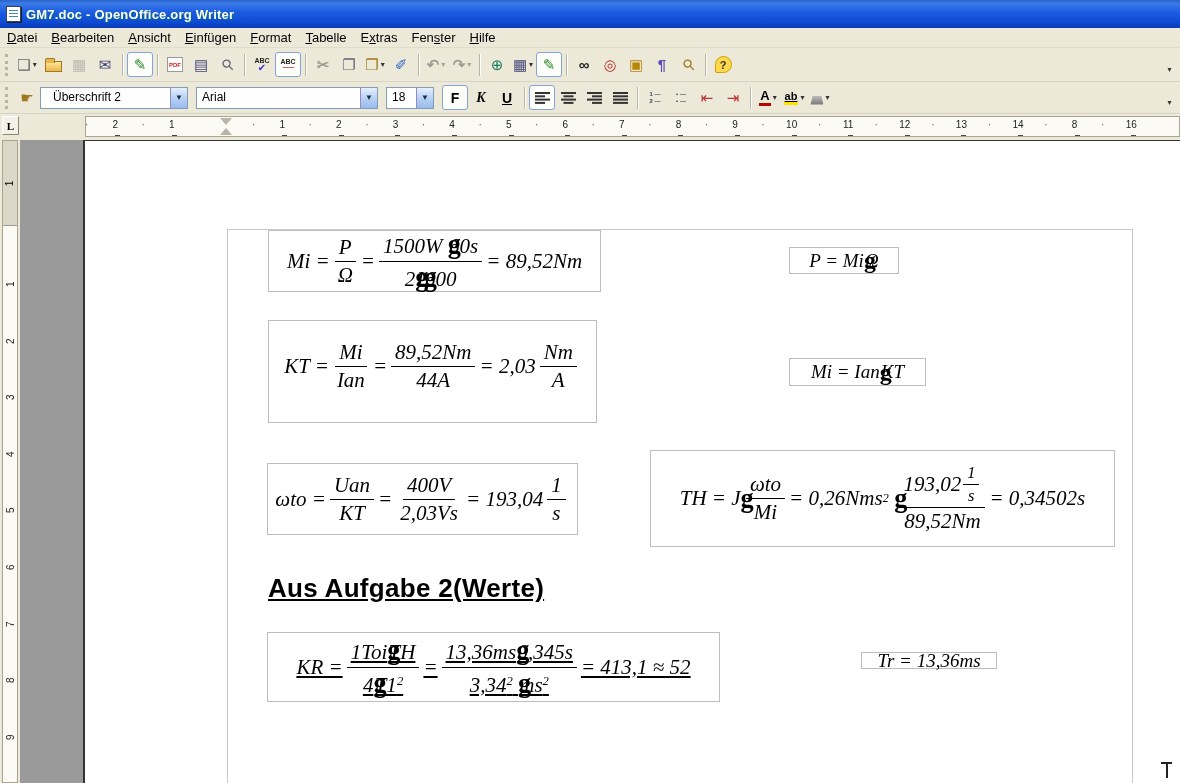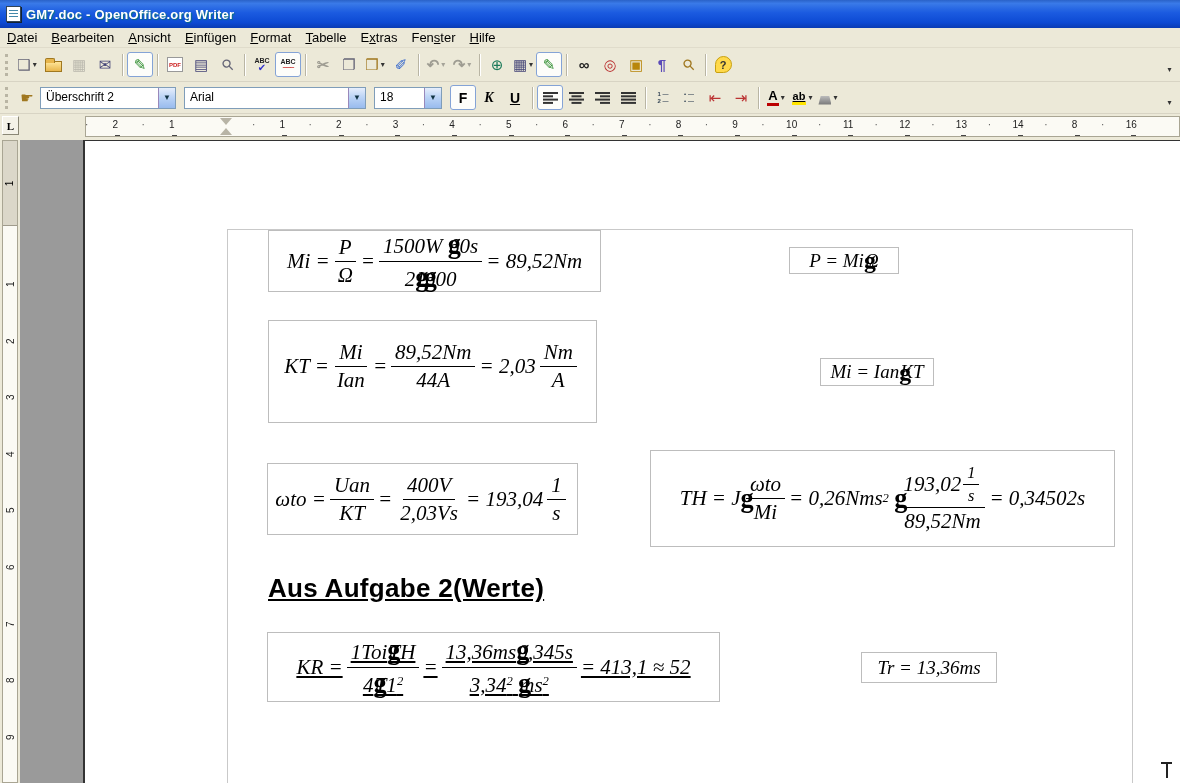--- a/index.html
+++ b/index.html
@@ -228,33 +228,33 @@
     </div>
 </div>
 
 <div class="toolbar toolbar2">
   <div class="grip"></div>
 
   <div class="tbtn">
       <span class="glyph c-gold">☛</span>
     </div>
 
-  <div class="combo" style="width:136px;">
+  <div class="combo" style="width:148px;padding-left:7px;">
     <span class="val">Überschrift 2</span>
     <span class="btn">
         <span>▼</span>
       </span>
   </div>
   <div class="combo" style="width:182px;">
     <span class="val">Arial</span>
     <span class="btn">
         <span>▼</span>
       </span>
   </div>
-  <div class="combo" style="width:68px;">
+  <div class="combo" style="width:48px;">
     <span class="val">18</span>
     <span class="btn">
         <span>▼</span>
       </span>
   </div>
 
   <div class="tbtn toggled letterbtn b-bold">
       <span>F</span>
     </div>
   <div class="tbtn letterbtn b-italic">
@@ -438,21 +438,21 @@
             <span class="fd">44A</span>
           </span>
         <span>= 2,03</span>
         <span class="frac">
             <span class="fn">Nm</span>
             <span class="fd">A</span>
           </span>
       </div>
     </div>
 
-    <div class="fbox" style="left:704px;top:217px;width:114px;height:28px;justify-content:center;margin-left:31px;">
+    <div class="fbox" style="left:704px;top:217px;width:137px;height:28px;justify-content:center;">
       <div class="formula small">
         <span>Mi = Ian</span>
           <span class="mdot">g</span>
           <span>KT</span>
       </div>
     </div>
 
     <div class="fbox" style="left:182px;top:322px;width:311px;height:72px;justify-content:center;">
       <div class="formula">
         <span>ωto =</span>
@@ -510,21 +510,21 @@
         </span>
         <span>=</span>
         <span class="frac">
           <span class="fn"><span>13,36ms</span><span class="mdot">g</span><span>0,345s</span></span>
           <span class="fd"><span>3,34</span><span class="sup">2</span><span>&nbsp;</span><span class="mdot">g</span><span>ms</span><span class="sup">2</span></span>
         </span>
         <span>= 413,1 ≈ 52</span>
       </div>
     </div>
 
-    <div class="fbox" style="left:776px;top:511px;width:136px;height:31px;justify-content:center;">
+    <div class="fbox" style="left:776px;top:511px;width:136px;height:17px;justify-content:center;">
       <div class="formula small">Tr = 13,36ms</div>
     </div>
 
     <div class="ibeam" style="left:1075px;top:621px;">
         <div class="bar"></div>
         <div class="stem"></div>
       </div>
   </div>
 </div>
 

